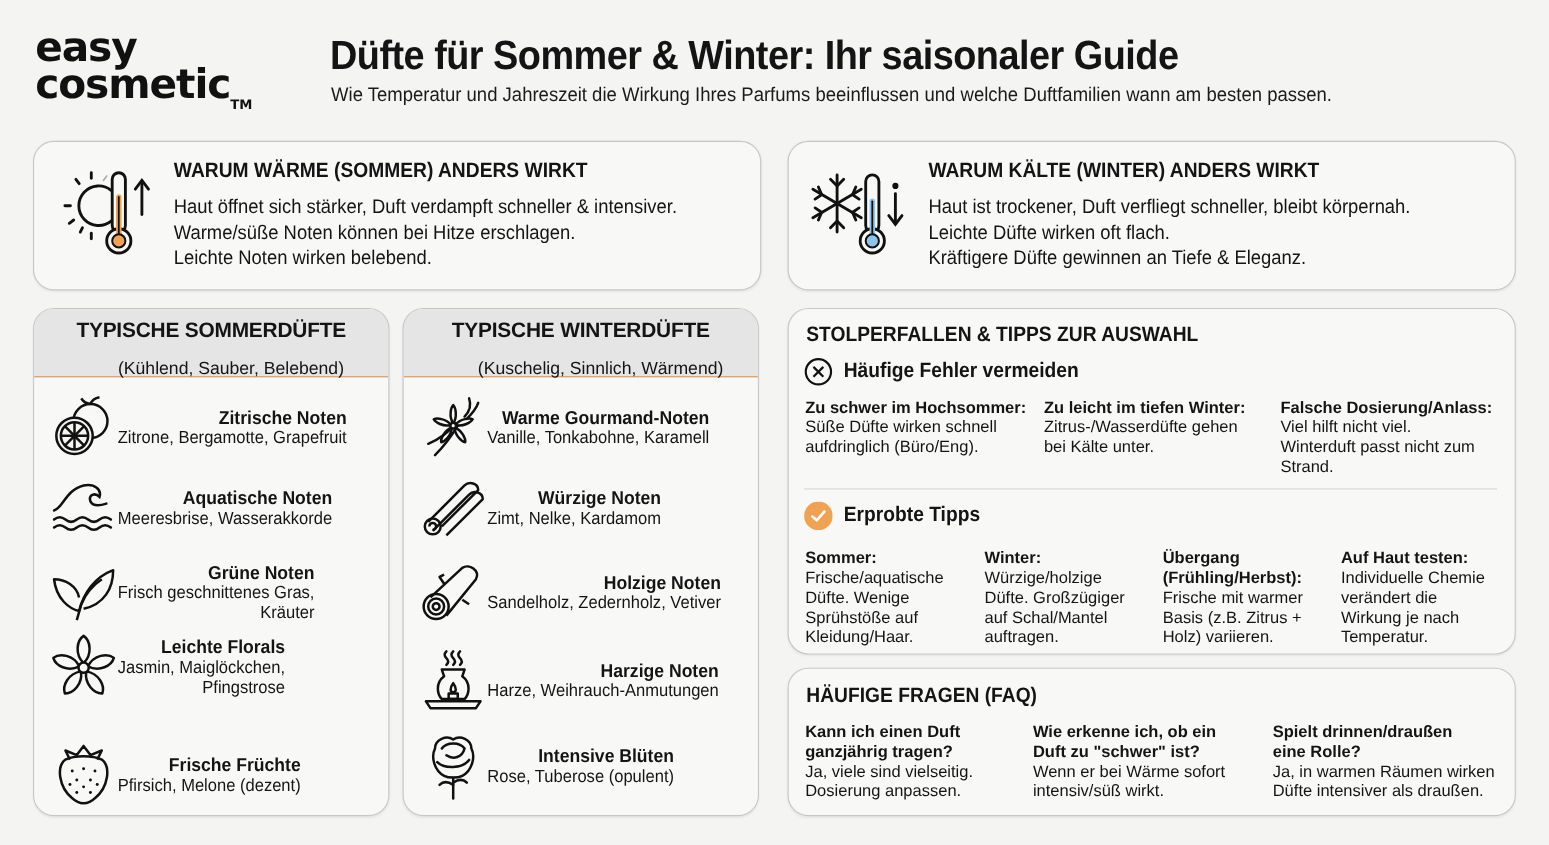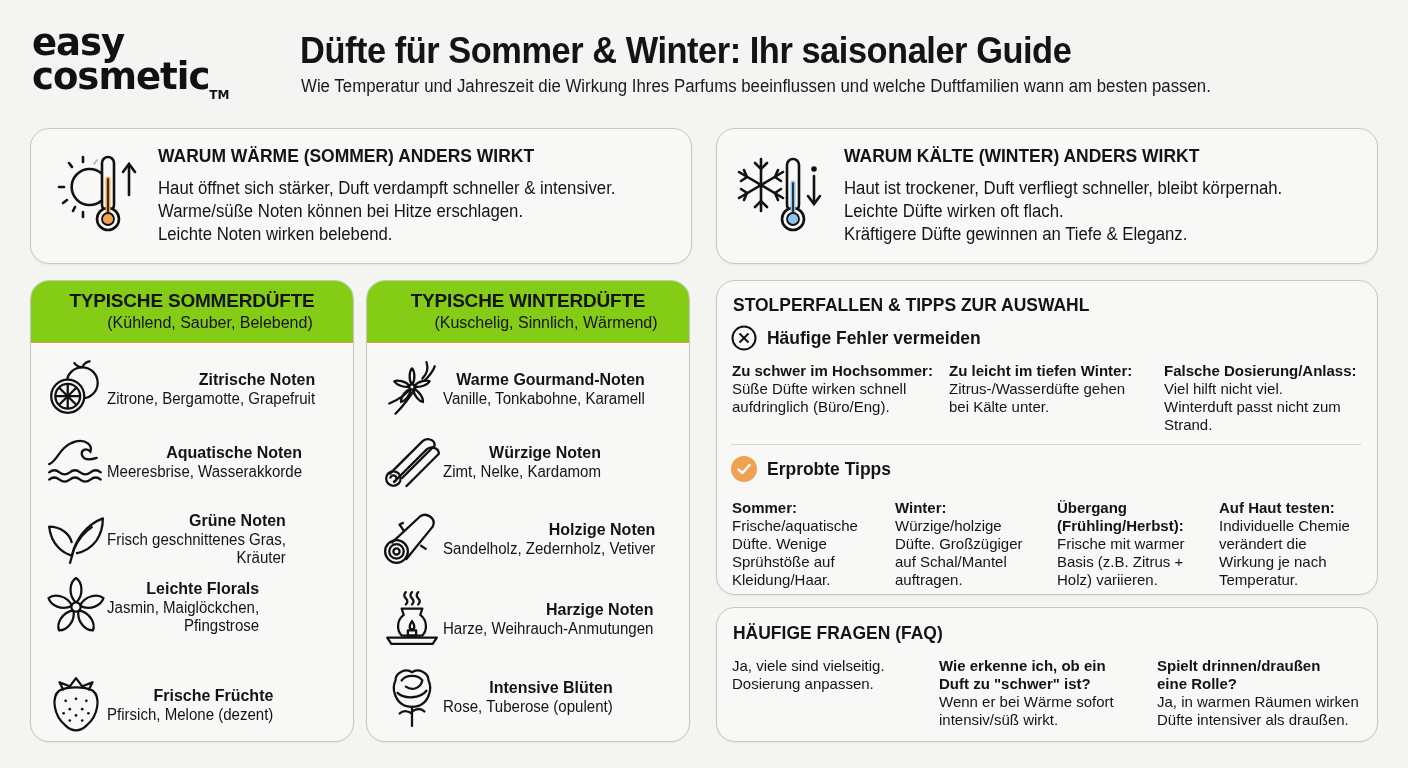--- a/index.html
+++ b/index.html
@@ -56,28 +56,28 @@
   .why-line {
     font-size: 18px; line-height: 23px; white-space: nowrap;
     transform: scaleX(0.93); transform-origin: left;
   }
 
   
   .list-card { top: 280px; height: 462px; width: 324px; overflow: hidden; }
   #summer-list { left: 30px; }
   #winter-list { left: 366px; }
   .list-head {
-    background: #84cc16;
+    background: #e5e5e5;
     height: 62px;
     text-align: center;
     padding-top: 9px;
     border-bottom: 1px solid #e4934d;
   }
   .list-head-title { font-size: 19px; font-weight: bold; letter-spacing: -0.2px; }
-  .list-head-sub { font-size: 16px; margin-top: 2px; padding-left: 36px; }
+  .list-head-sub { font-size: 16px; margin-top: 15px; padding-left: 36px; }
   .note {
     position: absolute; left: 14px; height: 60px;
     display: flex; align-items: center;
   }
   .note svg { width: 62px; height: 62px; flex: none; }
   .note-text { margin-left: 0; text-align: right; }
   .note-name { font-size: 17px; font-weight: bold; white-space: nowrap; transform: scaleX(0.94); transform-origin: left; }
   .note-desc { font-size: 16px; line-height: 18px; transform: scaleX(0.94); transform-origin: left; white-space: nowrap; }
 
   
@@ -390,20 +390,22 @@
     <div class="t">Individuelle Chemie
 verändert die
 Wirkung je nach
 Temperatur.</div>
   </div>
 </div>
 
 <div class="abs card" id="faq-card">
   <div class="sec-title" style="top:14px">HÄUFIGE FRAGEN (FAQ)</div>
   <div class="col" style="left:15px;top:49px;width:200px">
+    <b class="t">Kann ich einen Duft
+ganzjährig tragen?</b>
     <div class="t">Ja, viele sind vielseitig.
 Dosierung anpassen.</div>
   </div>
   <div class="col" style="left:222px;top:49px;width:210px">
     <b class="t">Wie erkenne ich, ob ein
 Duft zu "schwer" ist?</b>
     <div class="t">Wenn er bei Wärme sofort
 intensiv/süß wirkt.</div>
   </div>
   <div class="col" style="left:440px;top:49px;width:220px">

